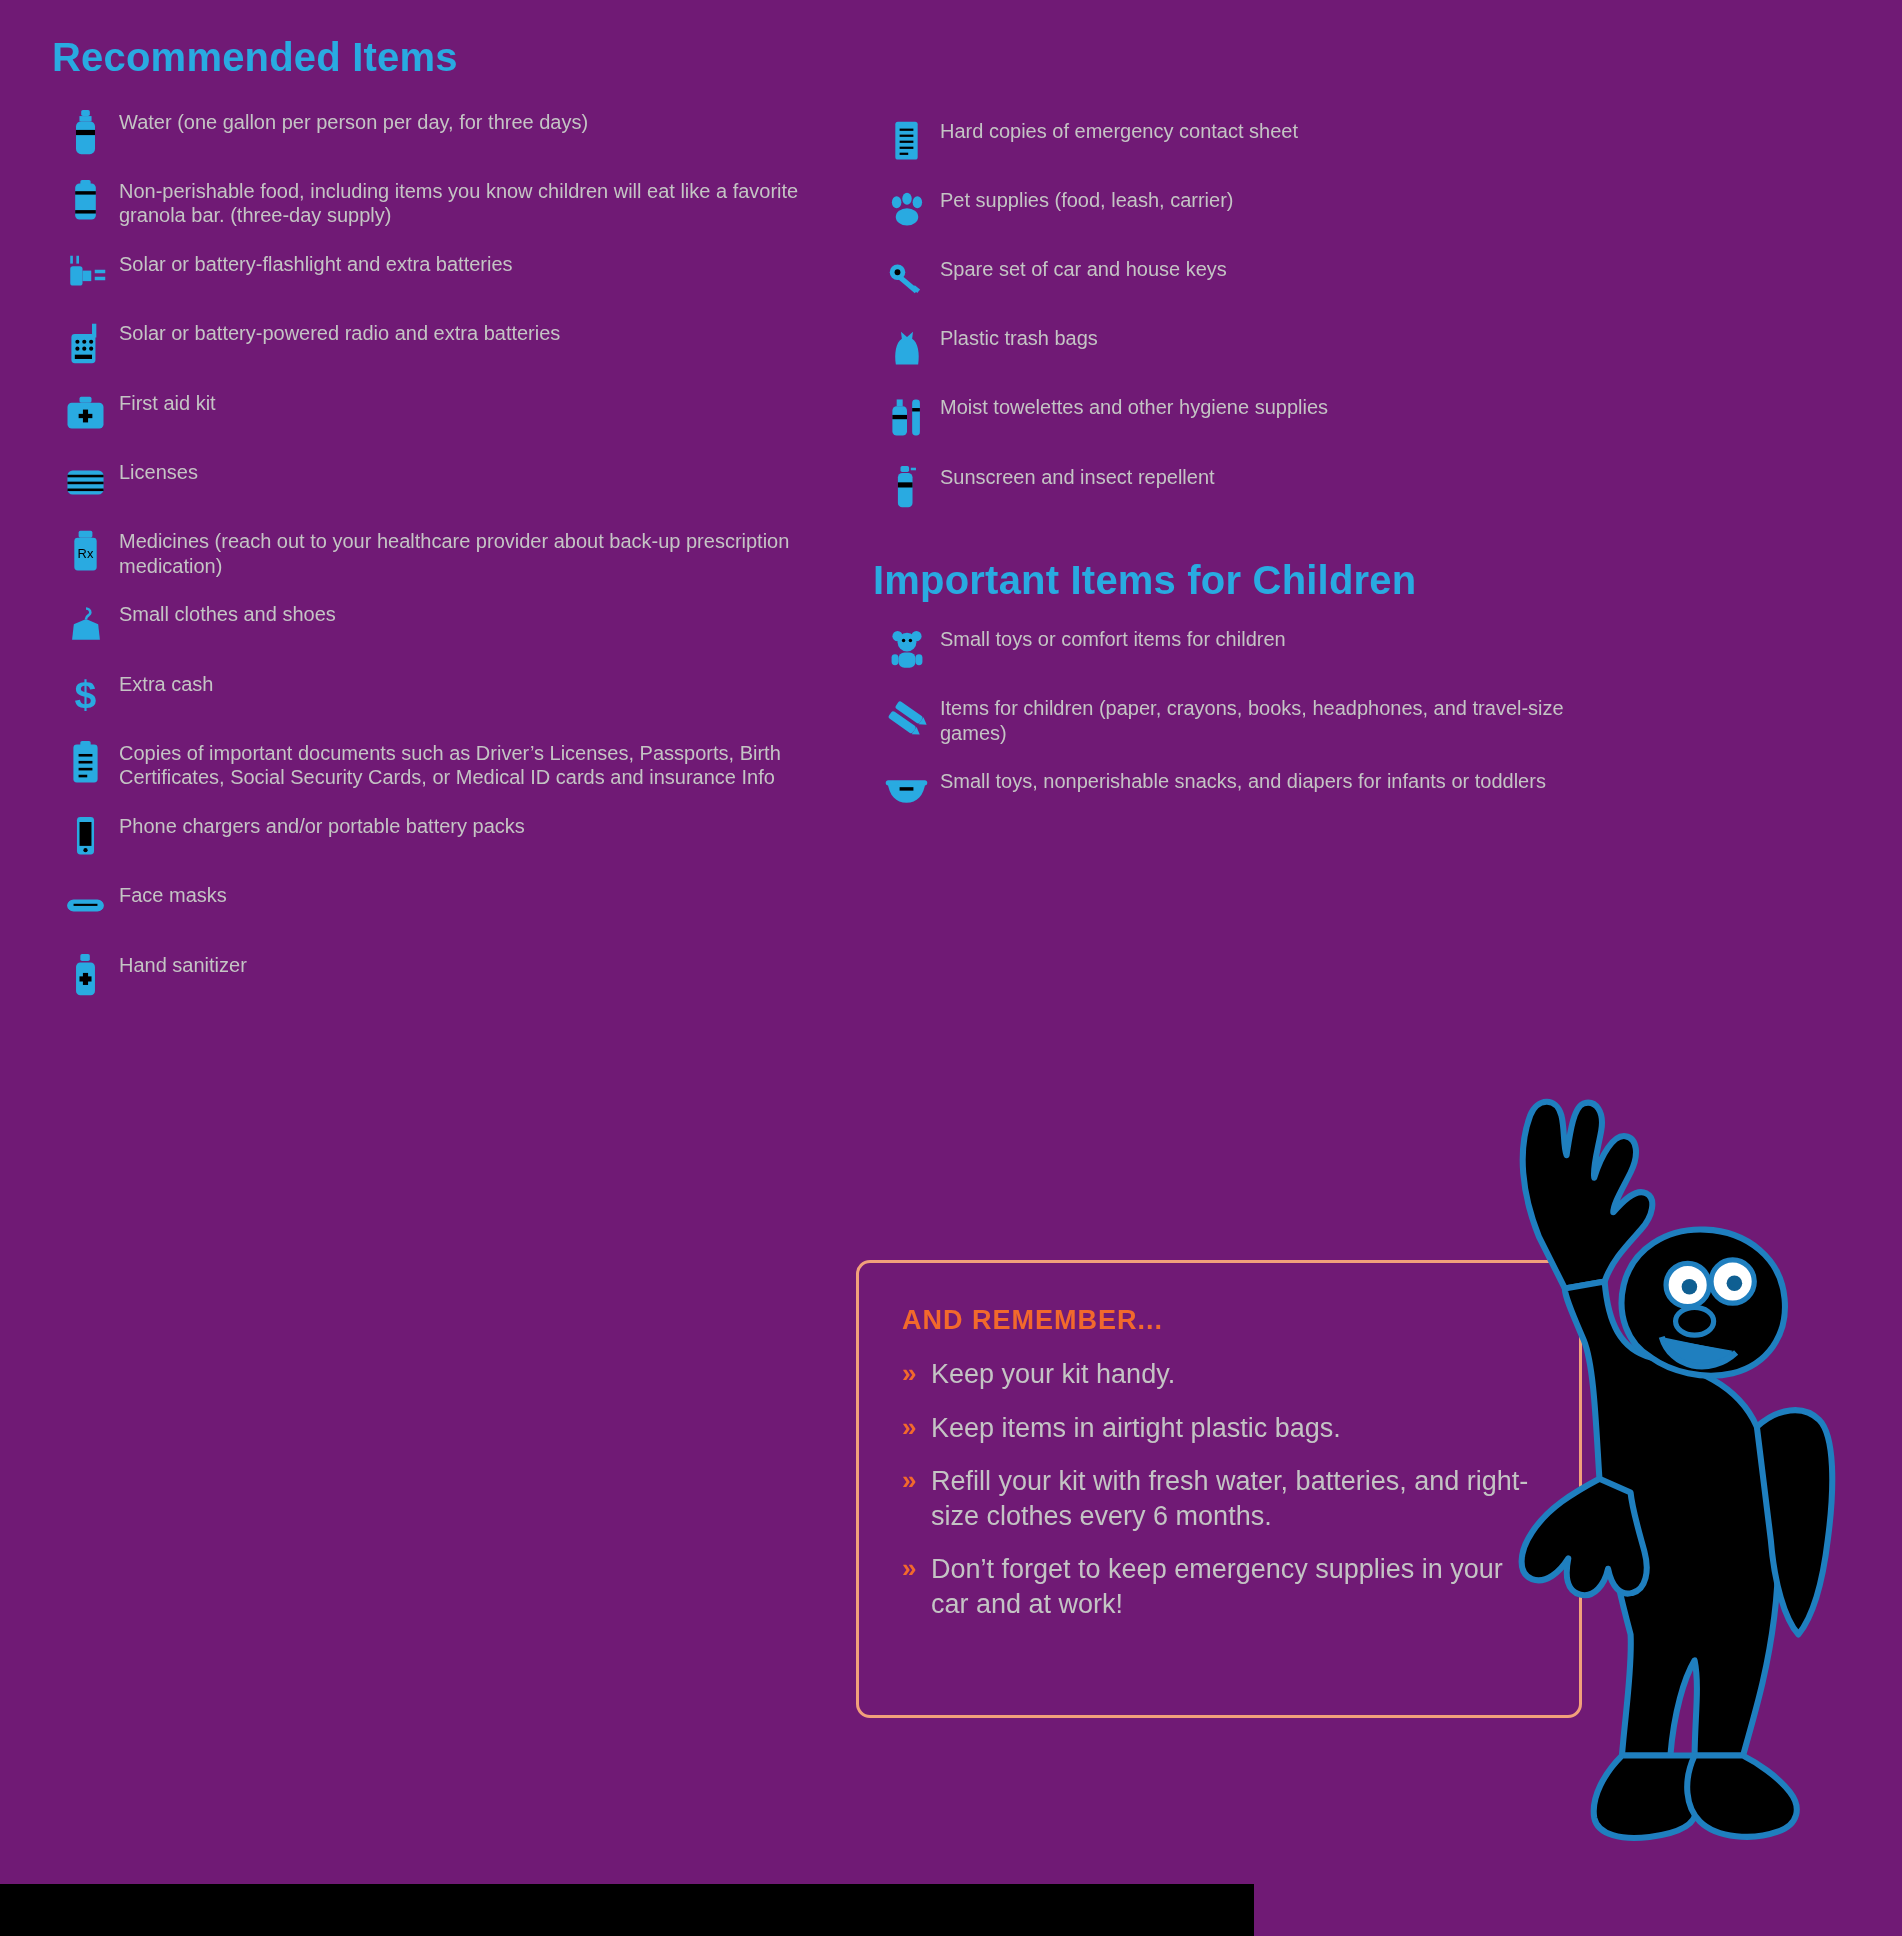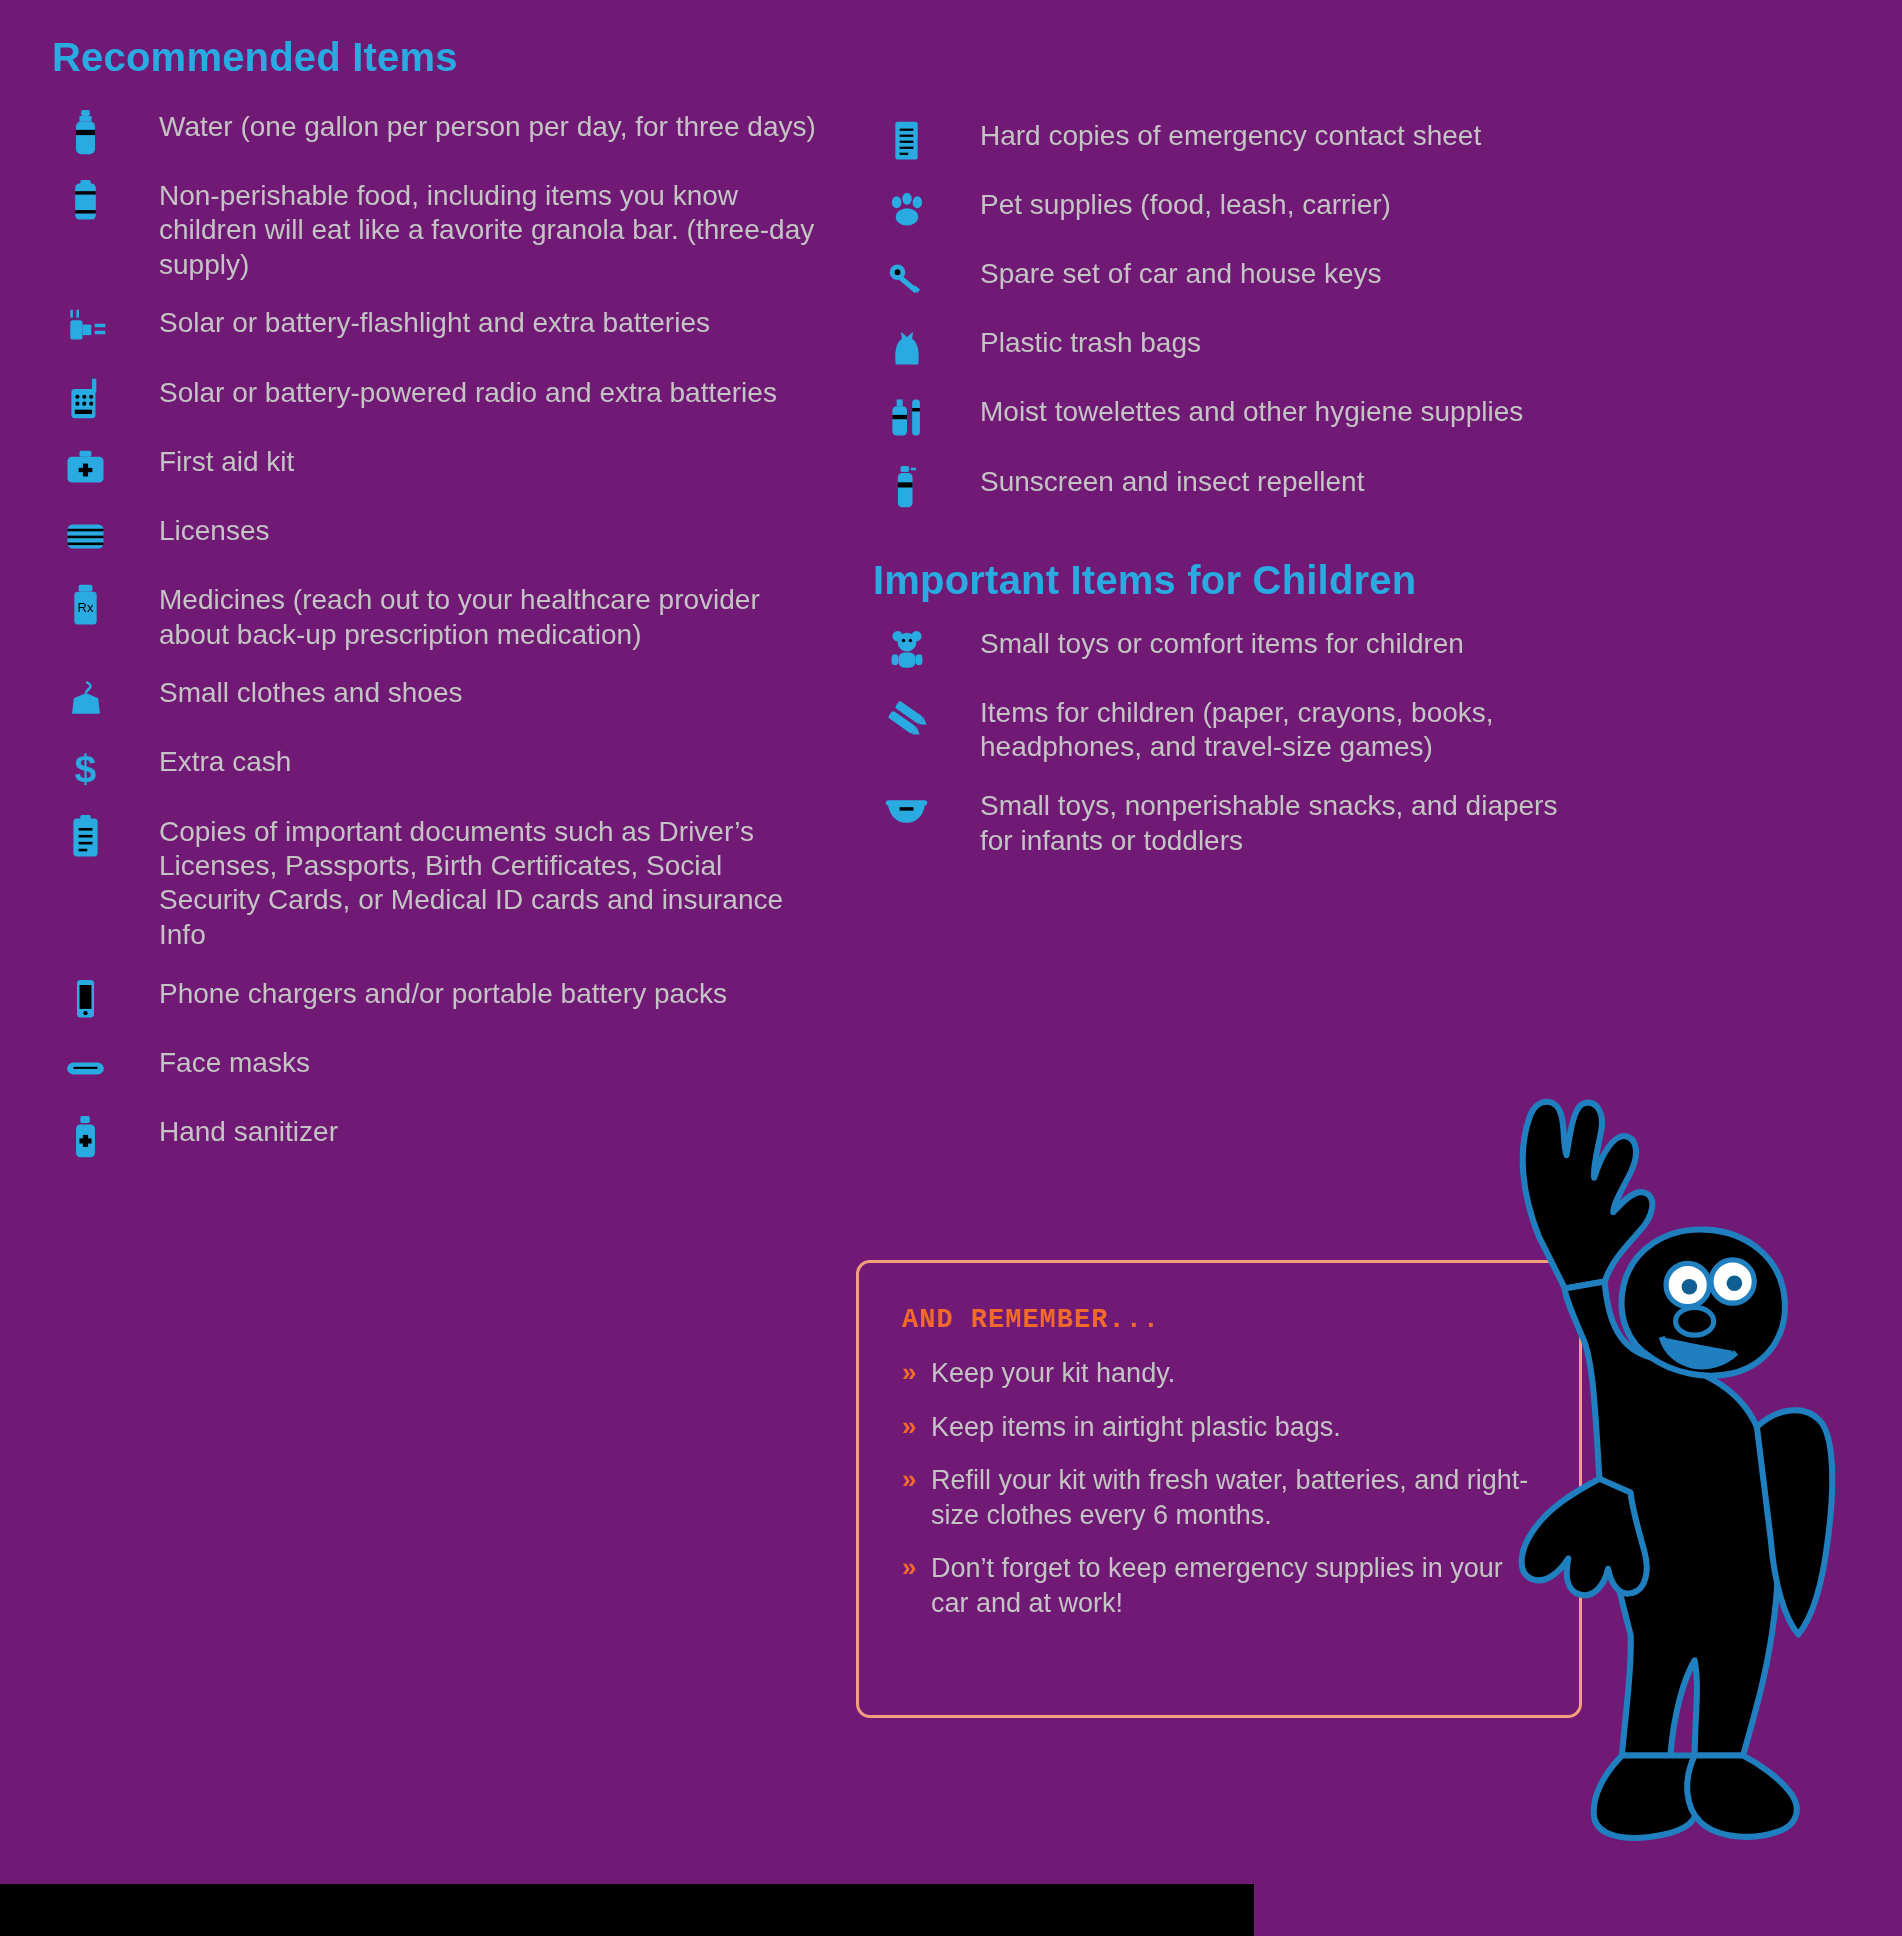--- a/index.html
+++ b/index.html
@@ -60,25 +60,24 @@
     min-height: 45px;
     display: flex;
     align-items: center;
     justify-content: center;
     padding-top: 1.7px;
   }
   .icon-box svg {
     display: block;
   }
   .item-text {
-    font-size: 28px;
+    font-size: 20px;
     line-height: 1.23;
     color: #c4c4c4;
     padding-top: 1.7px;
-    margin-left: 40px;
   }
   .col-right .item-text { color: #c4c4c4; }
 
   
   .remember-box {
     position: absolute;
     left: 856px;
     top: 1260px;
     width: 726px;
     height: 458px;
@@ -86,21 +85,20 @@
     border-radius: 14px;
     box-sizing: border-box;
     padding: 42px 38px 0 43px;
   }
   .remember-title {
     color: #f2692c;
     font-size: 27px;
     font-weight: bold;
     letter-spacing: 1px;
     margin: 0 0 21px 0;
-    font-family: Liberation Mono, monospace;
   }
   ul.remember-list {
     list-style: none;
     margin: 0;
     padding: 0;
   }
   ul.remember-list li {
     display: flex;
     align-items: flex-start;
     margin-bottom: 19px;

